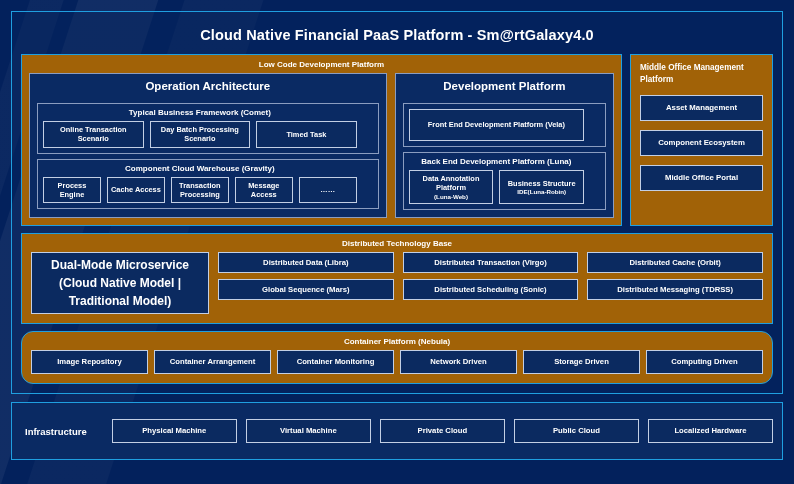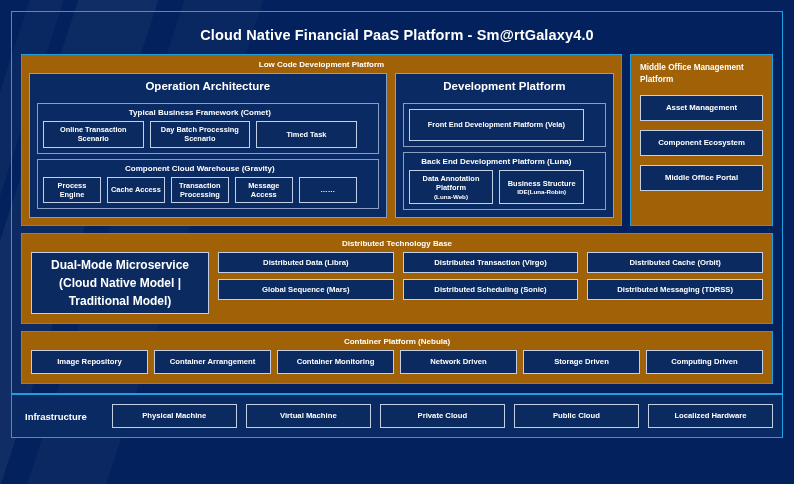--- a/index.html
+++ b/index.html
@@ -123,32 +123,32 @@
   
   .dtb { margin-top: 7px; padding: 0 9px 9px 9px; }
   .dtb-grid { display: flex; gap: 9px; }
   .dtb-left { flex: 0 0 178px; }
   .dtb-left .chip { height: 100%; font-size: 12px; line-height: 1.5; }
   .dtb-cols { flex: 1 1 auto; display: flex; gap: 9px; }
   .dtb-col { flex: 1 1 0; display: flex; flex-direction: column; gap: 6px; }
   .dtb-col .chip { height: 21px; font-size: 7.7px; }
 
   
-  .cplat { margin-top: 7px; padding: 0 9px 9px 9px; }
+  .cplat { margin-top: 7px; padding: 0 9px 9px 9px; border-radius: 12px; }
   .cplat .chip-row .chip { height: 21px; font-size: 7.7px; }
 
   
   .infra {
-    margin-top: 0;
+    margin-top: 8px;
     border: 1.5px solid #1f9fe0;
     background: #0a2a63;
     display: flex;
     align-items: center;
     gap: 23px;
-    padding: 9px 9px;
+    padding: 16px 9px;
   }
   .infra-label {
     font-size: 9.5px; font-weight: bold; white-space: nowrap;
     padding-left: 4px; padding-right: 2px;
   }
   .infra-chips { flex: 1 1 auto; display: flex; gap: 9px; }
   .infra-chips .chip { flex: 1 1 0; height: 24px; font-size: 7.7px; }
 </style>
 </head>
 <body>

